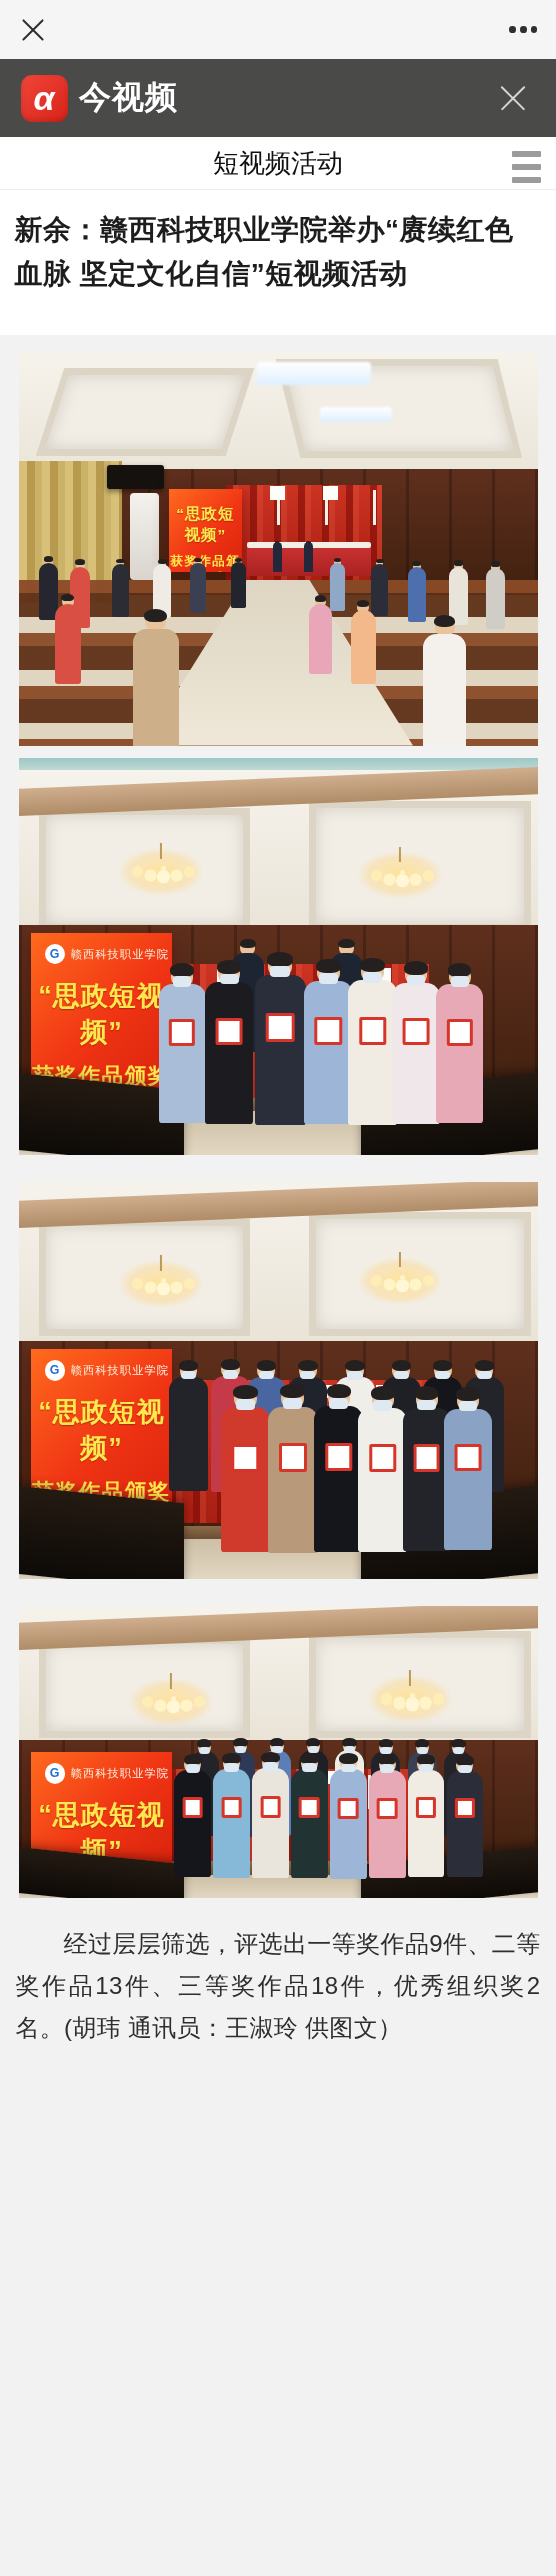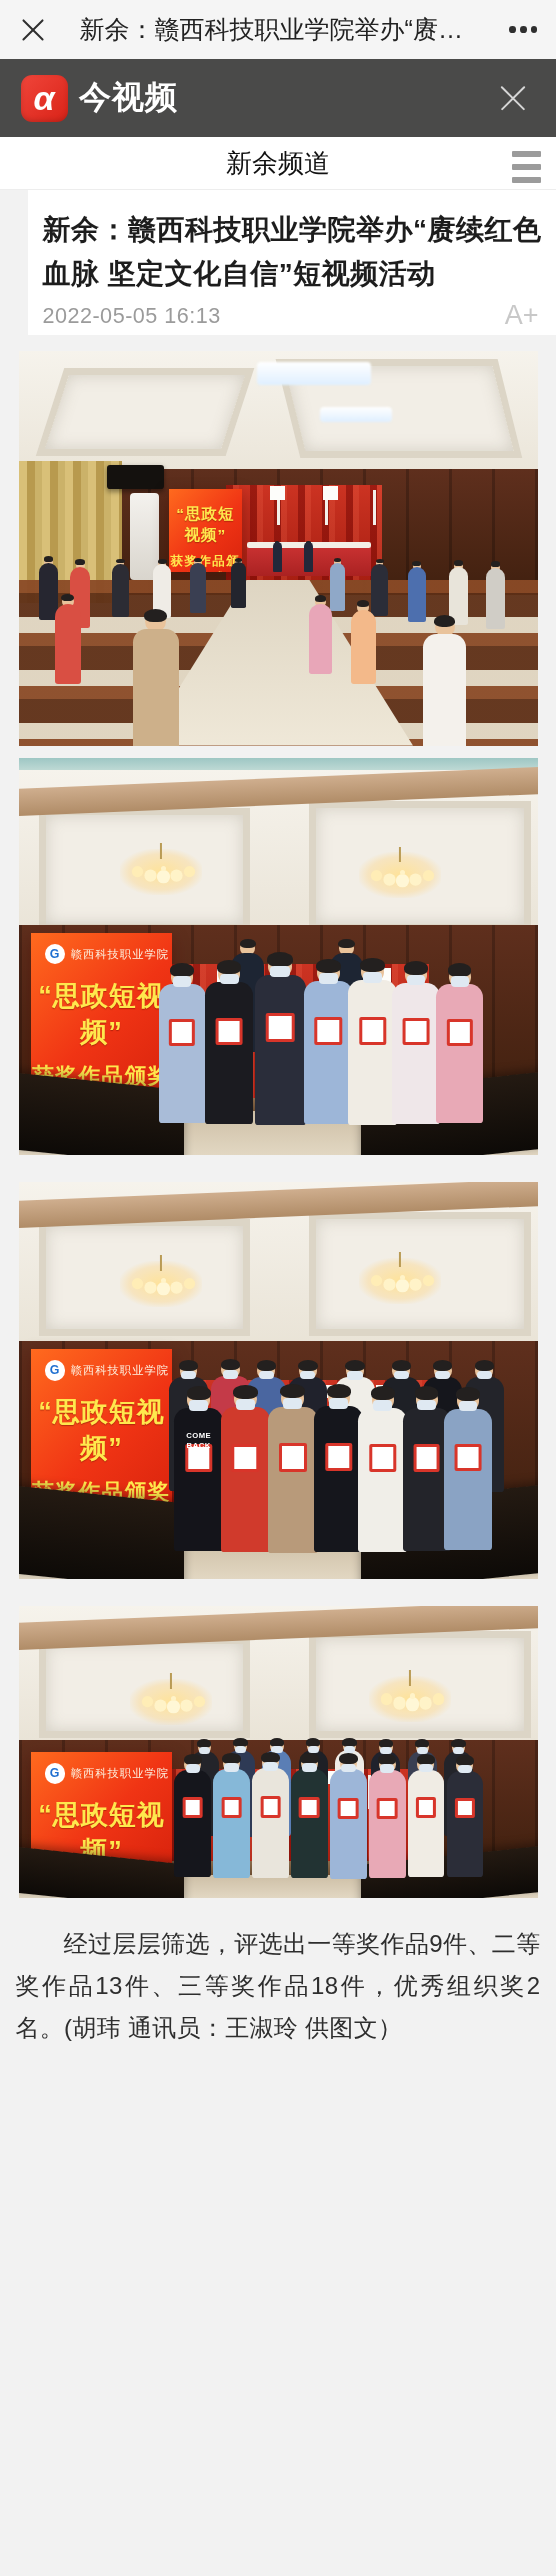--- a/index.html
+++ b/index.html
@@ -66,21 +66,21 @@
     text-align:center;letter-spacing:1px;overflow:hidden;white-space:nowrap;
   }
   .channel{
     position:absolute;left:0;right:0;top:0;height:52px;display:flex;
     align-items:center;justify-content:center;font-size:26px;color:#111;
   }
   .hamburger{position:absolute;right:15.5px;top:14.4px;width:29px;}
   .hamburger i{display:block;height:5.7px;background:#9b9b9b;margin-bottom:7.2px;border-radius:1px;}
   .hamburger i:last-child{margin-bottom:0;}
   
-  .article-head{background:#fff;padding:17.5px 14.4px 5.7px 14.4px;box-sizing:border-box;height:145px;margin-left:28px;}
+  .article-head{background:#fff;padding:17.5px 14.4px 5.7px 14.4px;box-sizing:border-box;height:145px;}
   .article-head h1{
     margin:0;font-size:28px;line-height:44px;color:#1d1d1d;font-weight:bold;
     letter-spacing:0.5px;
   }
   .meta{margin-top:7.2px;height:26px;display:flex;align-items:center;}
   .meta .date{font-size:21.6px;color:#9b9b9b;letter-spacing:0.5px;}
   .meta .fontsize{margin-left:auto;font-size:27px;color:#c8c8c8;margin-right:3.1px;}
   
   .content{background:#f2f2f2;padding-bottom:26px;}
   .para{
@@ -169,51 +169,46 @@
         rgba(222,211,190,.9) 37px 53px);
   }
   .aisle{background:linear-gradient(180deg,#ded5c2,#efe8d8);
     clip-path:polygon(44% 0,56% 0,76% 100%,24% 100%);}
 </style>
 </head>
 <body>
 
 <div class="browser-bar">
   <span class="xicon bb-close"></span>
-  <div class="bb-title">新余：赣西科技职业学院举办“赓…</div>
   <div class="bb-dots">
       <i></i>
       <i></i>
       <i></i>
     </div>
 </div>
 
 <div class="app-banner">
   <div class="app-icon">
     <span>α</span>
   </div>
   <div class="app-name">今视频</div>
   <span class="xicon ab-close"></span>
 </div>
 
 <div class="site-header">
-  <div class="channel">新余频道</div>
+  <div class="channel">短视频活动</div>
   <div class="hamburger">
       <i></i>
       <i></i>
       <i></i>
     </div>
 </div>
 
 <div class="article-head">
   <h1>新余：赣西科技职业学院举办“赓续红色血脉 坚定文化自信”短视频活动</h1>
-  <div class="meta">
-    <span class="date">2022-05-05 16:13</span>
-    <span class="fontsize">A+</span>
-  </div>
 </div>
 
 <div class="content" id="content">
     <div class="photo ph1">
       <div class="abs ph-ceiling" style="height: 36%;">
         <div class="recess" style="left: 6%; top: 12%; width: 34%; height: 52%; transform: skewX(-18deg);"></div>
         <div class="recess" style="left: 52%; top: 6%; width: 40%; height: 60%; transform: skewX(14deg);"></div>
         <div class="lightbar" style="left: 46%; top: 8%; width: 22%; height: 16%;"></div>
         <div class="lightbar" style="left: 58%; top: 40%; width: 14%; height: 10%;"></div>
       </div>
@@ -522,29 +517,20 @@
         </div>
         <div class="body" style="background: rgb(21, 22, 28);"></div>
       </div>
       <div class="pr" style="left: 86%; bottom: 87px; width: 39px; height: 130px; z-index: 4;">
         <div class="head">
           <div class="hair"></div>
           <div class="mask"></div>
         </div>
         <div class="body" style="background: rgb(35, 36, 42);"></div>
       </div>
-      <div class="pr" style="left: 30%; bottom: 28px; width: 49px; height: 162px; z-index: 5;">
-        <div class="head">
-          <div class="hair"></div>
-          <div class="mask"></div>
-        </div>
-        <div class="body" style="background: rgb(20, 20, 26);"></div>
-        <div class="cert"></div>
-        <div class="shirt">COME BACK</div>
-      </div>
       <div class="pr" style="left: 39%; bottom: 27px; width: 49px; height: 164px; z-index: 5;">
         <div class="head">
           <div class="hair"></div>
           <div class="mask"></div>
         </div>
         <div class="body" style="background: rgb(208, 58, 44);"></div>
         <div class="cert"></div>
       </div>
       <div class="pr" style="left: 48%; bottom: 26px; width: 50px; height: 166px; z-index: 5;">
         <div class="head">

